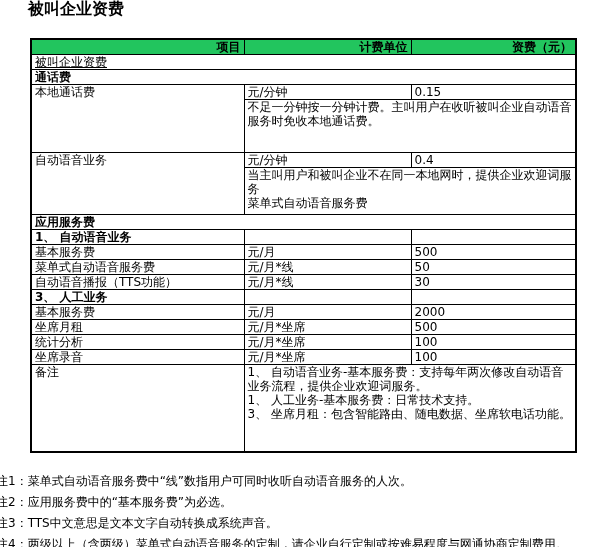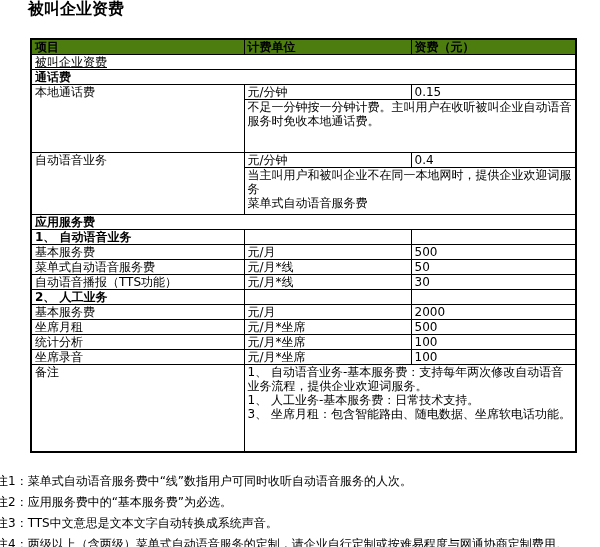--- a/index.html
+++ b/index.html
@@ -37,23 +37,23 @@
   .tariff th, .tariff td {
     border: 1px solid #000000;
     padding: 0 3px;
     font-size: 12px;
     line-height: 14px;
     vertical-align: top;
     text-align: left;
     overflow: hidden;
   }
   .tariff th {
-    background: #4d7c0f;
+    background: #22c55e;
     font-weight: bold;
-    text-align: left;
+    text-align: right;
     height: 14px;
   }
   .bold { font-weight: bold; }
   .link {
     text-decoration: underline;
     color: #000000;
     cursor: pointer;
   }
   td.note-local { height: 52px; }
   td.note-ld { height: 46px; }
@@ -139,21 +139,21 @@
       <td>元/月*线</td>
       <td>50</td>
     </tr>
     <tr>
       <td>自动语音播报（TTS功能）</td>
       <td>元/月*线</td>
       <td>30</td>
     </tr>
 
     <tr>
-      <td class="bold">2、 人工业务</td>
+      <td class="bold">3、 人工业务</td>
       <td></td>
       <td></td>
     </tr>
 
     <tr>
       <td>基本服务费</td>
       <td>元/月</td>
       <td>2000</td>
     </tr>
     <tr>

